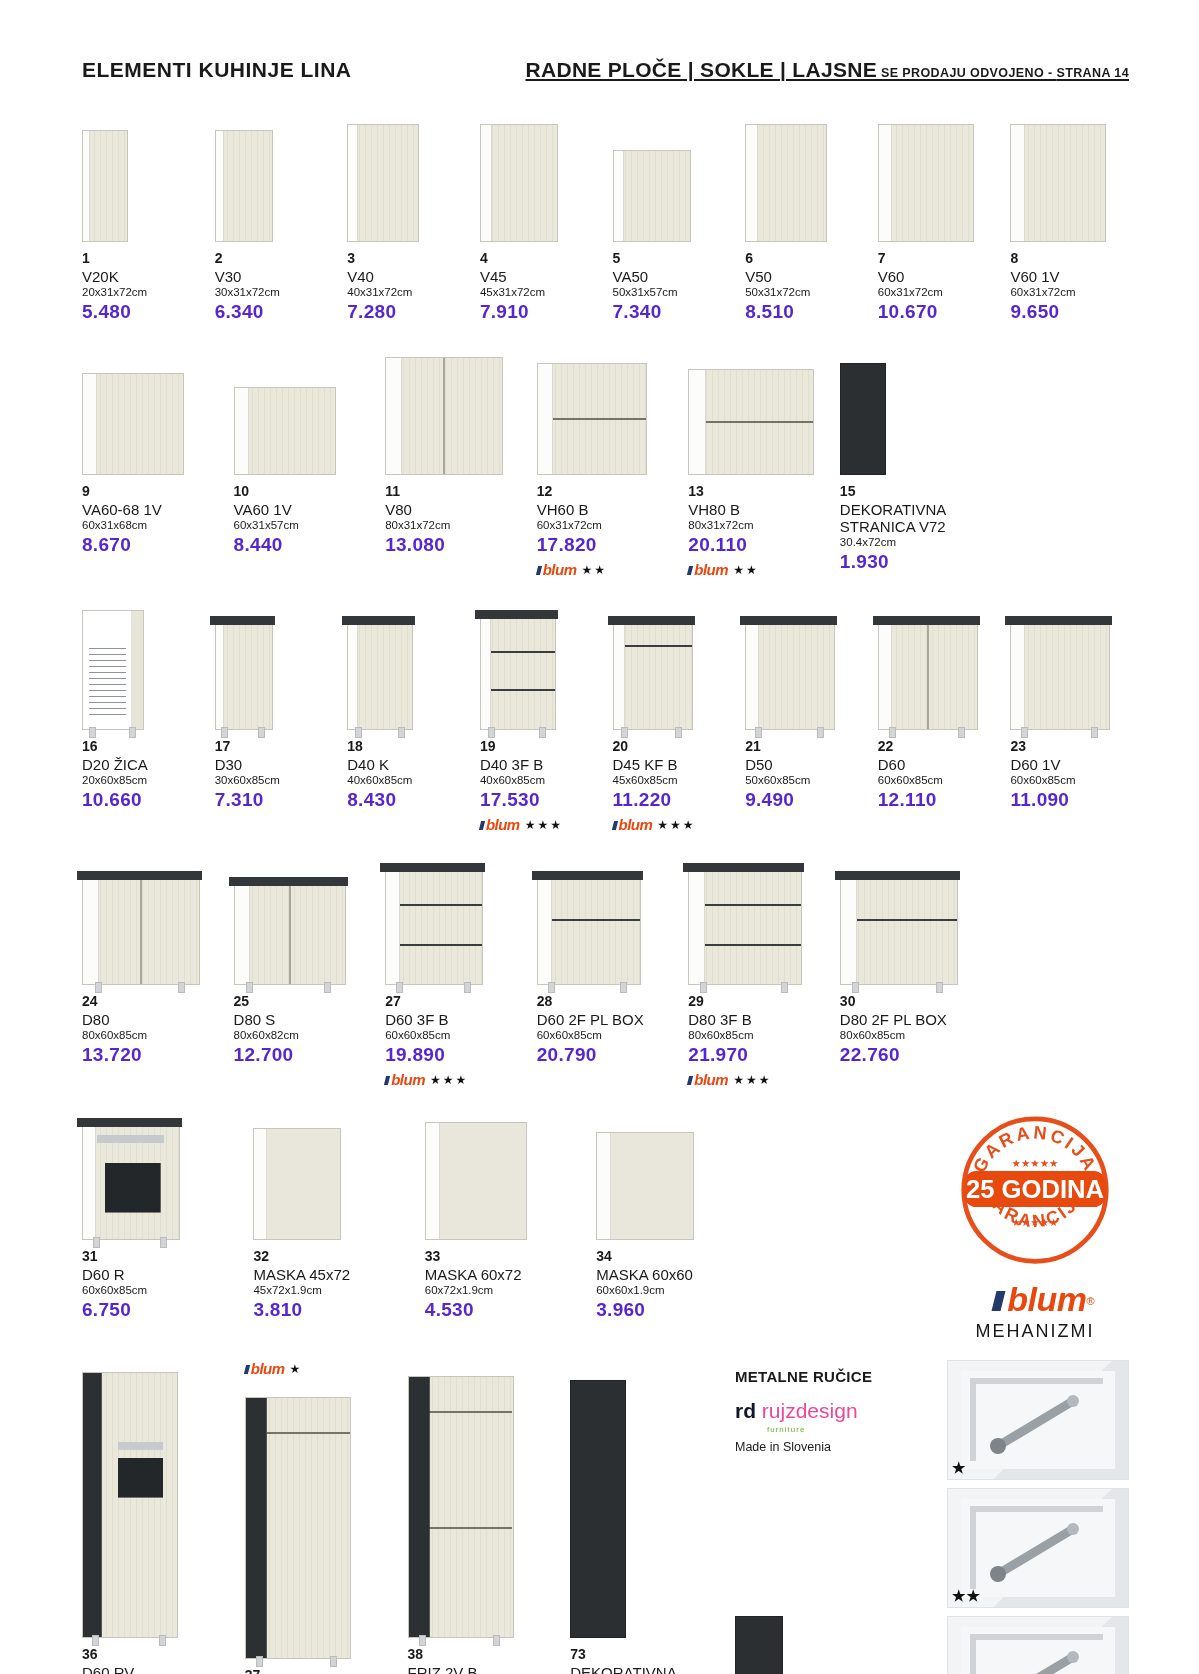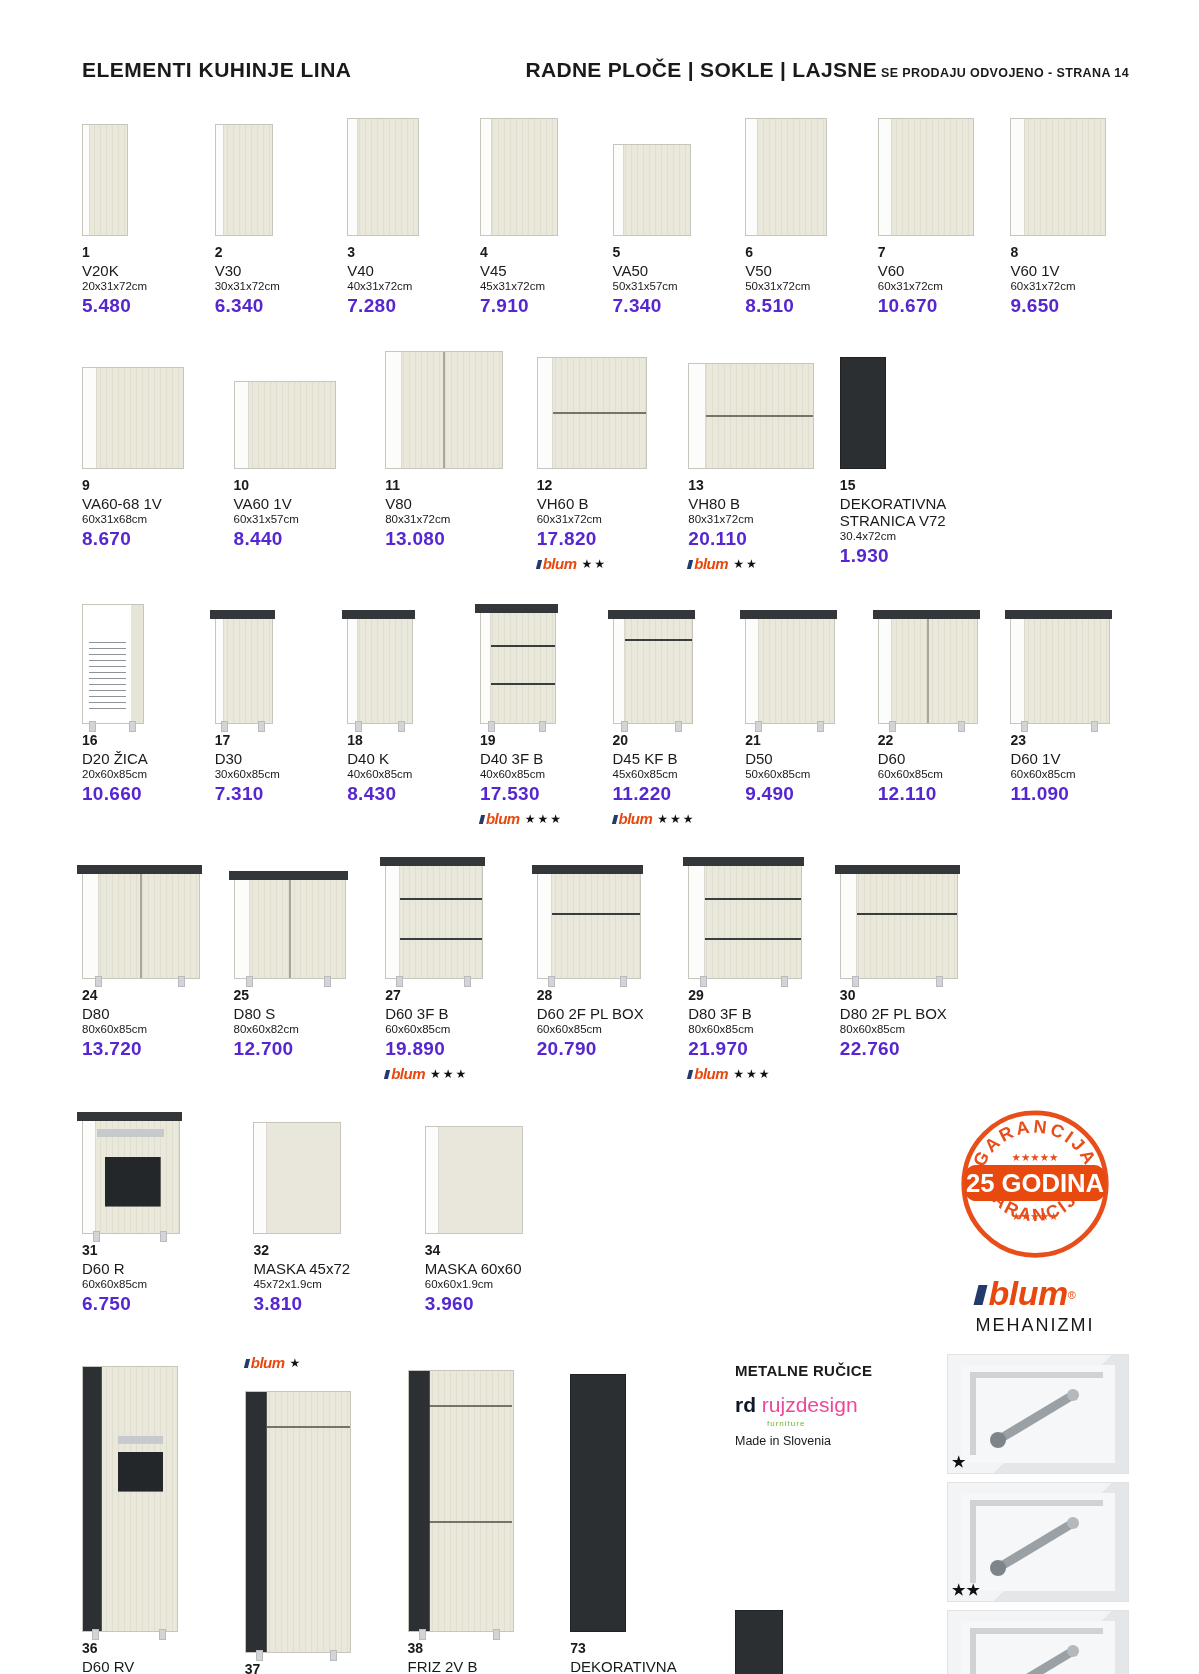--- a/index.html
+++ b/index.html
@@ -1,21 +1,21 @@
 <!DOCTYPE html>
 <html><head>
 <meta charset="utf-8">
 <style>
   html,body{margin:0;padding:0;background:#f0f0f0;}
   .page{width:1199px;min-height:1674px;margin:0 auto;background:#fff;box-sizing:border-box;
         padding:58px 70px 24px 82px;font-family:"Liberation Sans",sans-serif;color:#1a1a1a;position:relative;}
   
-  .hdr{display:flex;align-items:flex-end;justify-content:space-between;margin-bottom:22px;}
+  .hdr{display:flex;align-items:flex-end;justify-content:space-between;margin-bottom:28px;}
   .hdr-left{font-size:21px;font-weight:bold;letter-spacing:.5px;}
-  .hdr-right{font-size:21px;font-weight:bold;letter-spacing:.3px;white-space:nowrap;}
+  .hdr-right{font-size:21px;font-weight:bold;letter-spacing:.3px;white-space:nowrap;text-decoration:underline;}
   .hdr-right .sub{font-size:12.5px;font-weight:bold;letter-spacing:.4px;}
   
   .prow{display:grid;gap:14px;margin-bottom:20px;}
   .cols8{grid-template-columns:repeat(8,1fr);}
   .cols7{grid-template-columns:repeat(7,1fr);}
   .cols5{grid-template-columns:repeat(5,1fr);}
   .cols4{grid-template-columns:repeat(4,1fr);}
   .cell{min-width:0;}
   .art-wrap{height:132px;display:flex;align-items:flex-end;margin-bottom:8px;position:relative;}
   .tallrow .art-wrap{height:278px;}
@@ -65,21 +65,21 @@
   .a-tall::before{display:none;}
   .a-tall2{background-image:linear-gradient(#2d3032,#2d3032),linear-gradient(#75736a,#75736a),linear-gradient(#75736a,#75736a),repeating-linear-gradient(90deg,#eae8db 0 5px,#e0decf 5px 6px);
      background-repeat:no-repeat,no-repeat,no-repeat,repeat;background-size:20% 100%,80% 2px,80% 2px,auto;background-position:0 0,100% 13%,100% 58%,0 0;}
   .a-tall2::before{display:none;}
   .legs i{position:absolute;bottom:-9px;width:5px;height:9px;background:#d2d4d6;border:1px solid #b9bbbd;}
   .legs i.l1{left:10%;} .legs i.l2{right:12%;}
   
   .sect{display:flex;gap:16px;margin-bottom:18px;}
   .sect .grid-part{flex:1;}
   .col-right5{width:188px;display:flex;flex-direction:column;align-items:center;padding-top:6px;}
-  .blum-big{margin-top:14px;text-align:left;}
+  .blum-big{margin-top:14px;text-align:right;}
   .blum-big .blum-logo{font-size:34px;}
   .blum-big .blum-logo::before{width:9px;height:20px;margin-right:4px;}
   .blum-big .reg{font-size:11px;color:#e8480e;vertical-align:super;}
   .mehanizmi{font-size:18px;font-weight:normal;letter-spacing:2px;margin-top:2px;color:#17181a;}
   .col-metalne{width:196px;}
   .metalne-title{font-size:15px;font-weight:bold;letter-spacing:.3px;margin:8px 0 14px;}
   .rujz{font-size:21px;margin-bottom:2px;}
   .rujz .rd{color:#0f172a;font-weight:bold;}
   .rujz .rn{color:#ec4899;}
   .rujz-sub{font-size:8px;color:#6cb52d;letter-spacing:1px;margin-left:32px;}
@@ -529,20 +529,31 @@
     <div class="art-wrap">
       <div class="art a-maska" style="width: 88px; height: 112px;"></div>
     </div>
     <div class="num">32</div>
     <div class="name">MASKA 45x72</div>
     <div class="dims">45x72x1.9cm</div>
     <div class="price">3.810</div>
 
   </div>
 
+  <div class="cell">
+
+    <div class="art-wrap">
+      <div class="art a-maska" style="width: 102px; height: 118px;"></div>
+    </div>
+    <div class="num">33</div>
+    <div class="name">MASKA 60x72</div>
+    <div class="dims">60x72x1.9cm</div>
+    <div class="price">4.530</div>
+
+  </div>
 
   <div class="cell">
 
     <div class="art-wrap">
       <div class="art a-maska" style="width: 98px; height: 108px;"></div>
     </div>
     <div class="num">34</div>
     <div class="name">MASKA 60x60</div>
     <div class="dims">60x60x1.9cm</div>
     <div class="price">3.960</div>

